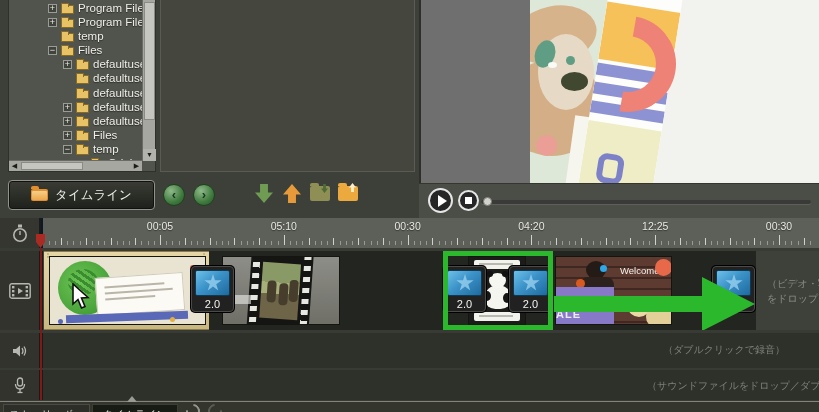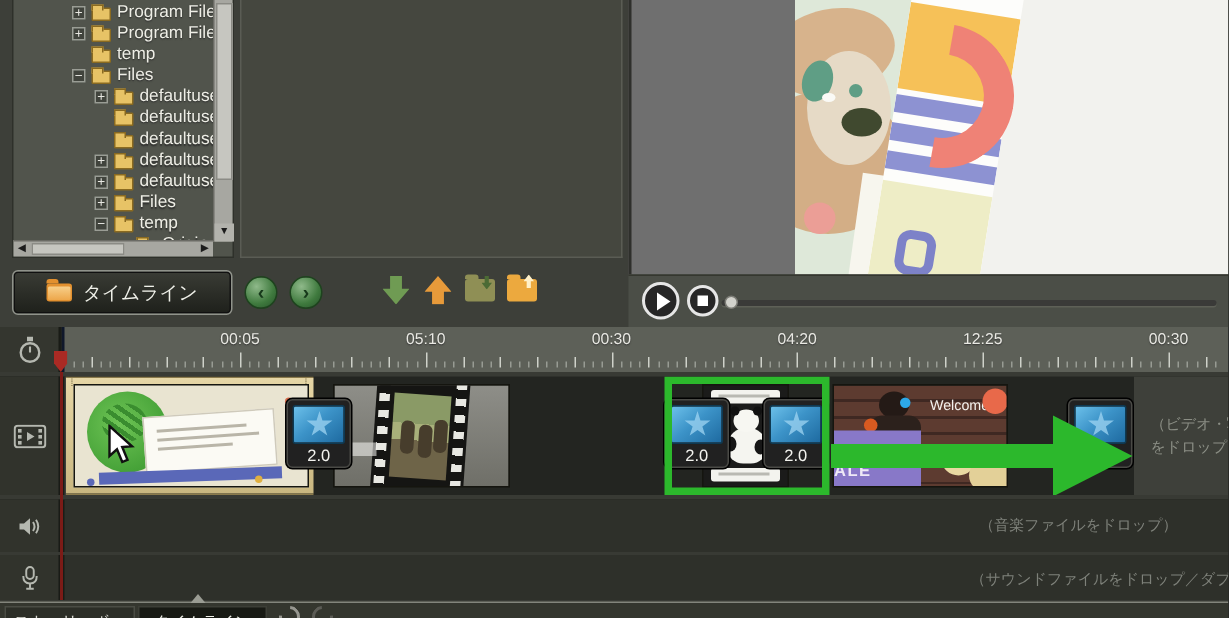--- a/index.html
+++ b/index.html
@@ -548,21 +548,21 @@
 
   <div id="music-row">
     <div class="hdrcell">
       <svg class="ticon" width="15" height="14" viewBox="0 0 15 14">
         <path d="M1 5 L4 5 L8 1.5 L8 12.5 L4 9 L1 9 Z" fill="#b5b8b0"></path>
         <path d="M10 4 Q12 7 10 10" fill="none" stroke="#b5b8b0" stroke-width="1.3"></path>
         <path d="M12 2.5 Q15 7 12 11.5" fill="none" stroke="#b5b8b0" stroke-width="1.3"></path>
       </svg>
     </div>
     <div id="music-lane">
-      <span id="music-hint">（音楽ファイルをドロップ）</span>
+      <span id="music-hint">（ダブルクリックで録音）</span>
     </div>
   </div>
 
   <div id="voice-row">
     <div class="hdrcell">
       <svg class="ticon" width="12" height="17" viewBox="0 0 12 17">
         <rect x="3.5" y="1" width="5" height="8" rx="2.5" fill="none" stroke="#b5b8b0" stroke-width="1.3"></rect>
         <path d="M1.5 7 Q1.5 12 6 12 Q10.5 12 10.5 7" fill="none" stroke="#b5b8b0" stroke-width="1.3"></path>
         <line x1="6" y1="12" x2="6" y2="15" stroke="#b5b8b0" stroke-width="1.3"></line>
         <line x1="3.5" y1="15.5" x2="8.5" y2="15.5" stroke="#b5b8b0" stroke-width="1.3"></line>

